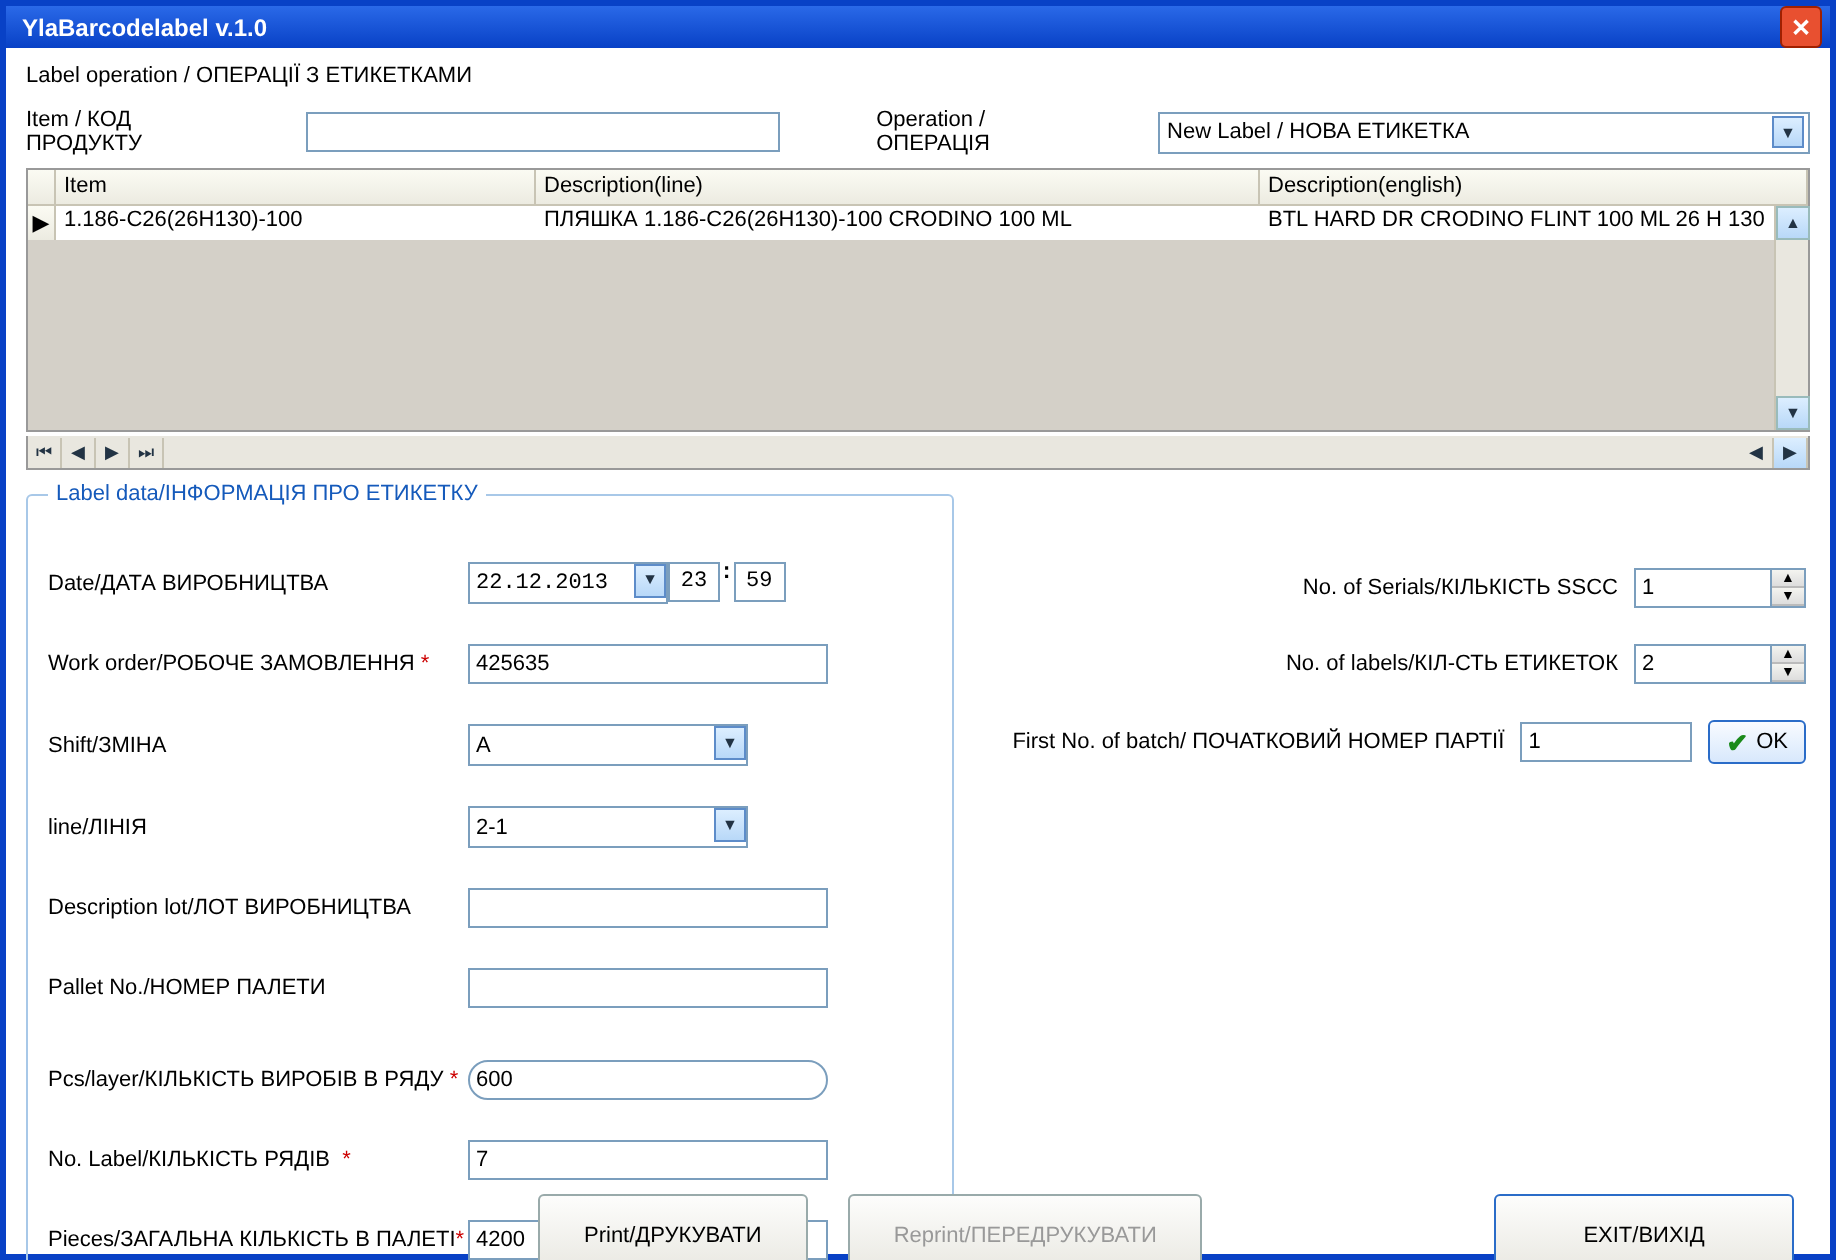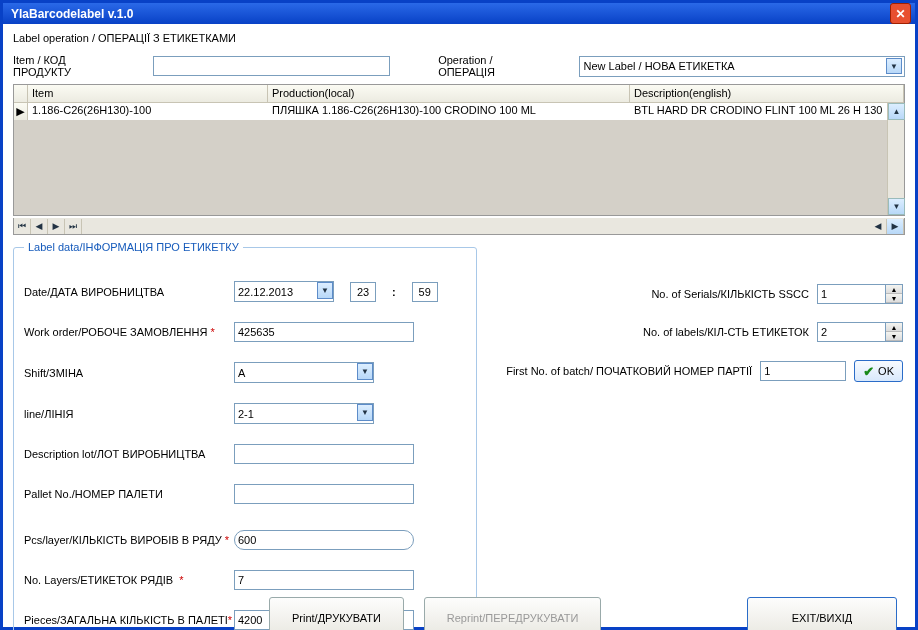--- a/index.html
+++ b/index.html
@@ -159,21 +159,21 @@
     display:flex; align-items:center; padding: 0 18px;
   }
   .big-btn {
     border:1px solid #9aa; border-radius:3px; height:42px; padding: 0 22px;
     background:linear-gradient(#fdfdfc,#e8e7e0);
     display:flex;align-items:center;justify-content:center;
     cursor:pointer; font-size:11px;
   }
   .big-btn.primary { border:1px solid #2a6cc8; min-width:150px; }
   .big-btn.disabled { color:#999; }
-  .date-combo { display:flex; align-items:center; gap:16px; }
+  .date-combo { display:flex; align-items:flex-start; gap:0;font-family:Liberation Mono, monospace; }
   .time-sep { font-weight:bold; }
   .sel-wrap { position:relative; display:inline-flex; align-items:center; }
   .sel-wrap select { appearance:none; padding-right:20px; }
   .sel-wrap .drop-arrow { position:absolute; right:1px; top:1px; height:17px; }
 </style>
 </head>
 <body>
 
 <div class="window">
   <div class="titlebar">
@@ -194,21 +194,21 @@
       <div class="op-select">
         <span>New Label / НОВА ЕТИКЕТКА</span>
         <div class="drop-arrow">▼</div>
       </div>
     </div>
 
     <div class="grid-wrap">
       <div class="grid-head">
         <div class="gc gc0"></div>
         <div class="gc gc1">Item</div>
-        <div class="gc gc2">Production(local)</div>
+        <div class="gc gc2">Description(line)</div>
         <div class="gc gc3">Description(english)</div>
       </div>
       <div class="grid-body">
         <div class="grid-row">
           <div class="gc gc0">▶</div>
           <div class="gc gc1">1.186-C26(26H130)-100</div>
           <div class="gc gc2">ПЛЯШКА 1.186-C26(26H130)-100 CRODINO 100 ML</div>
           <div class="gc gc3">BTL HARD DR CRODINO FLINT 100 ML 26 H 130</div>
         </div>
       </div>
@@ -276,21 +276,21 @@
         <div class="fl">Pallet No./НОМЕР ПАЛЕТИ</div>
         <input type="text" style="width: 180px;" value="">
       </div>
 
       <div class="form-row">
         <div class="fl"><span>Pcs/layer/КІЛЬКІСТЬ ВИРОБІВ В РЯДУ</span> <span class="req">*</span></div>
         <input type="text" style="width: 180px; border-radius: 10px;" value="600">
       </div>
 
       <div class="form-row">
-        <div class="fl"><span>No. Layers/ЕТИКЕТОК РЯДІВ</span>&nbsp;&nbsp;<span class="req">*</span></div>
+        <div class="fl"><span>No. Label/КІЛЬКІСТЬ РЯДІВ</span>&nbsp;&nbsp;<span class="req">*</span></div>
         <input type="text" style="width: 180px;" value="7">
       </div>
 
       <div class="form-row">
         <div class="fl"><span>Pieces/ЗАГАЛЬНА КІЛЬКІСТЬ В ПАЛЕТІ</span><span class="req">*</span></div>
         <input type="text" style="width: 180px;" value="4200">
       </div>
     </fieldset>
 
     <div class="right-col">

